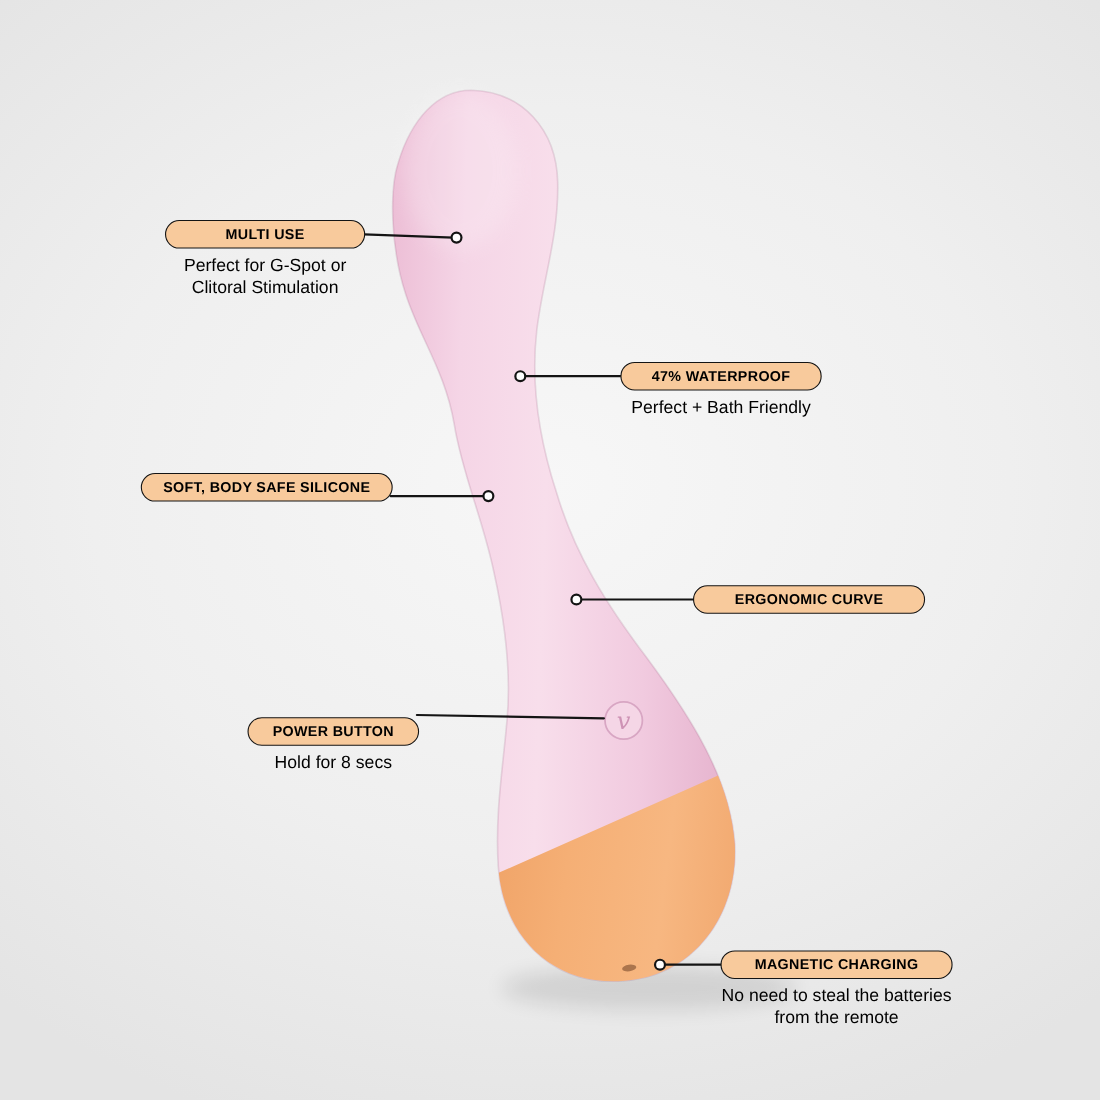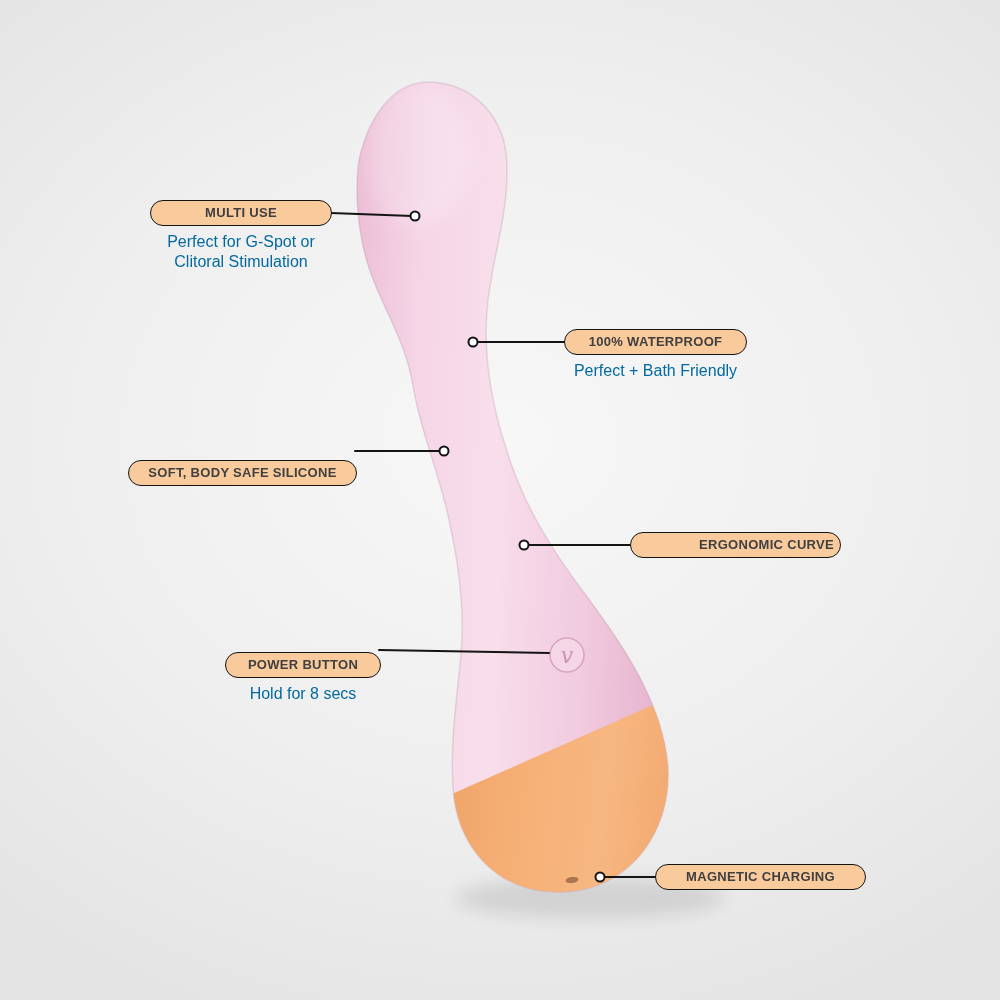--- a/index.html
+++ b/index.html
@@ -8,24 +8,24 @@
     background:radial-gradient(ellipse 760px 620px at 50% 44%, #f7f7f7 0%, #efefef 55%, #e4e4e4 100%);
     font-family:"Liberation Sans", sans-serif;
   }
   .stage{position:absolute;inset:0;}
   svg.scene{position:absolute;left:0;top:0;z-index:1;}
   .callout{position:absolute;text-align:center;z-index:2;}
   .pill{
     display:block;width:100%;box-sizing:border-box;
     background:#F8CA9C;border:1.5px solid #141414;border-radius:20px;
     padding:4px 6px;font-size:13px;font-weight:700;letter-spacing:.3px;
-    color:#404040;line-height:16px;white-space:nowrap;
+    color:#000000;line-height:16px;white-space:nowrap;
   }
   .desc{
-    margin-top:6px;font-size:16px;line-height:1.25;color:#0369a1;
+    margin-top:6px;font-size:16px;line-height:1.25;color:#000000;
   }
 </style>
 </head>
 <body>
 
 <div class="stage">
 
   <svg class="scene" width="1000" height="1000" viewBox="0 0 1000 1000" aria-hidden="true">
     <defs>
       <linearGradient id="bodyGrad" x1="0%" y1="0%" x2="100%" y2="8%">
@@ -107,34 +107,35 @@
       <circle cx="600" cy="877" r="4.5"></circle>
     </g>
   </svg>
 
   <div class="callout" style="left:150px;top:200px;width:182px;">
     <span class="pill">MULTI USE</span>
     <div class="desc">Perfect for G-Spot or Clitoral Stimulation</div>
   </div>
 
   <div class="callout" style="left:564px;top:329px;width:183px;">
-    <span class="pill">100% WATERPROOF</span>
+    <span class="pill">47% WATERPROOF</span>
     <div class="desc">Perfect + Bath Friendly</div>
   </div>
 
-  <div class="callout" style="left:128px;top:460px;width:229px;">
+  <div class="callout" style="left:128px;top:430px;width:229px;">
     <span class="pill">SOFT, BODY SAFE SILICONE</span>
   </div>
 
-  <div class="callout" style="left:630px;top:532px;width:211px;text-align:right;">
+  <div class="callout" style="left:630px;top:532px;width:211px;">
     <span class="pill">ERGONOMIC CURVE</span>
   </div>
 
   <div class="callout" style="left:225px;top:652px;width:156px;">
     <span class="pill">POWER BUTTON</span>
     <div class="desc">Hold for 8 secs</div>
   </div>
 
   <div class="callout" style="left:655px;top:864px;width:211px;">
     <span class="pill">MAGNETIC CHARGING</span>
+    <div class="desc">No need to steal the batteries from the remote</div>
   </div>
 
 </div>
 
 </body></html>

